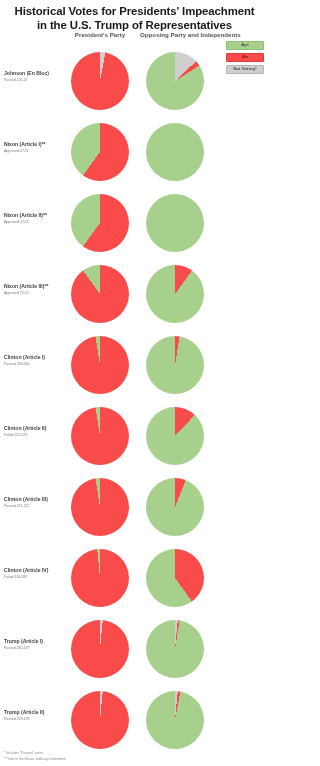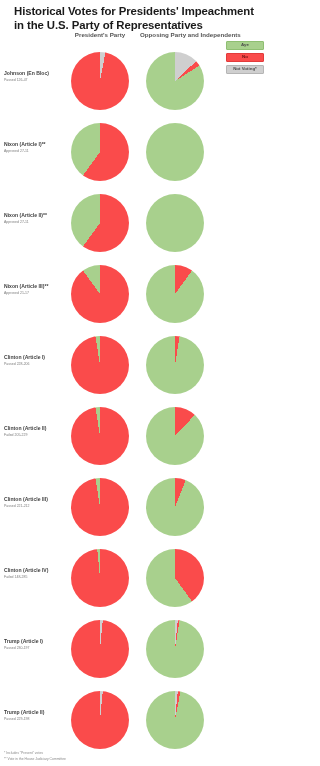--- a/index.html
+++ b/index.html
@@ -10,20 +10,21 @@
   body {
     width: 269px;
     height: 766px;
     position: relative;
     font-family: "Liberation Sans", sans-serif;
     color: #3b3b3b;
     overflow: hidden;
   }
 
   .title {
+    text-align: center;
     font-size: 11.4px;
     font-weight: bold;
     color: #1a1a1a;
     line-height: 13.5px;
     padding: 5px 14px 0 14px;
     letter-spacing: -0.1px;
   }
   .title .l2 { display: block; }
 
   .col-headers {
@@ -121,21 +122,21 @@
     color: #8a8a8a;
     line-height: 5.4px;
     white-space: nowrap;
   }
 </style>
 </head>
 <body>
 
 <div class="title">
   <span>Historical Votes for Presidents' Impeachment</span>
-  <span class="l2">in the U.S. Party of Representatives</span>
+  <span class="l2">in the U.S. Trump of Representatives</span>
 </div>
 
 <div class="col-headers">
   <div class="col-head c1">President's Party</div>
   <div class="col-head c2">Opposing Party and Independents</div>
 </div>
 
 <div class="legend">
   <div class="legend-item aye">Aye</div>
   <div class="legend-item no">No</div>

